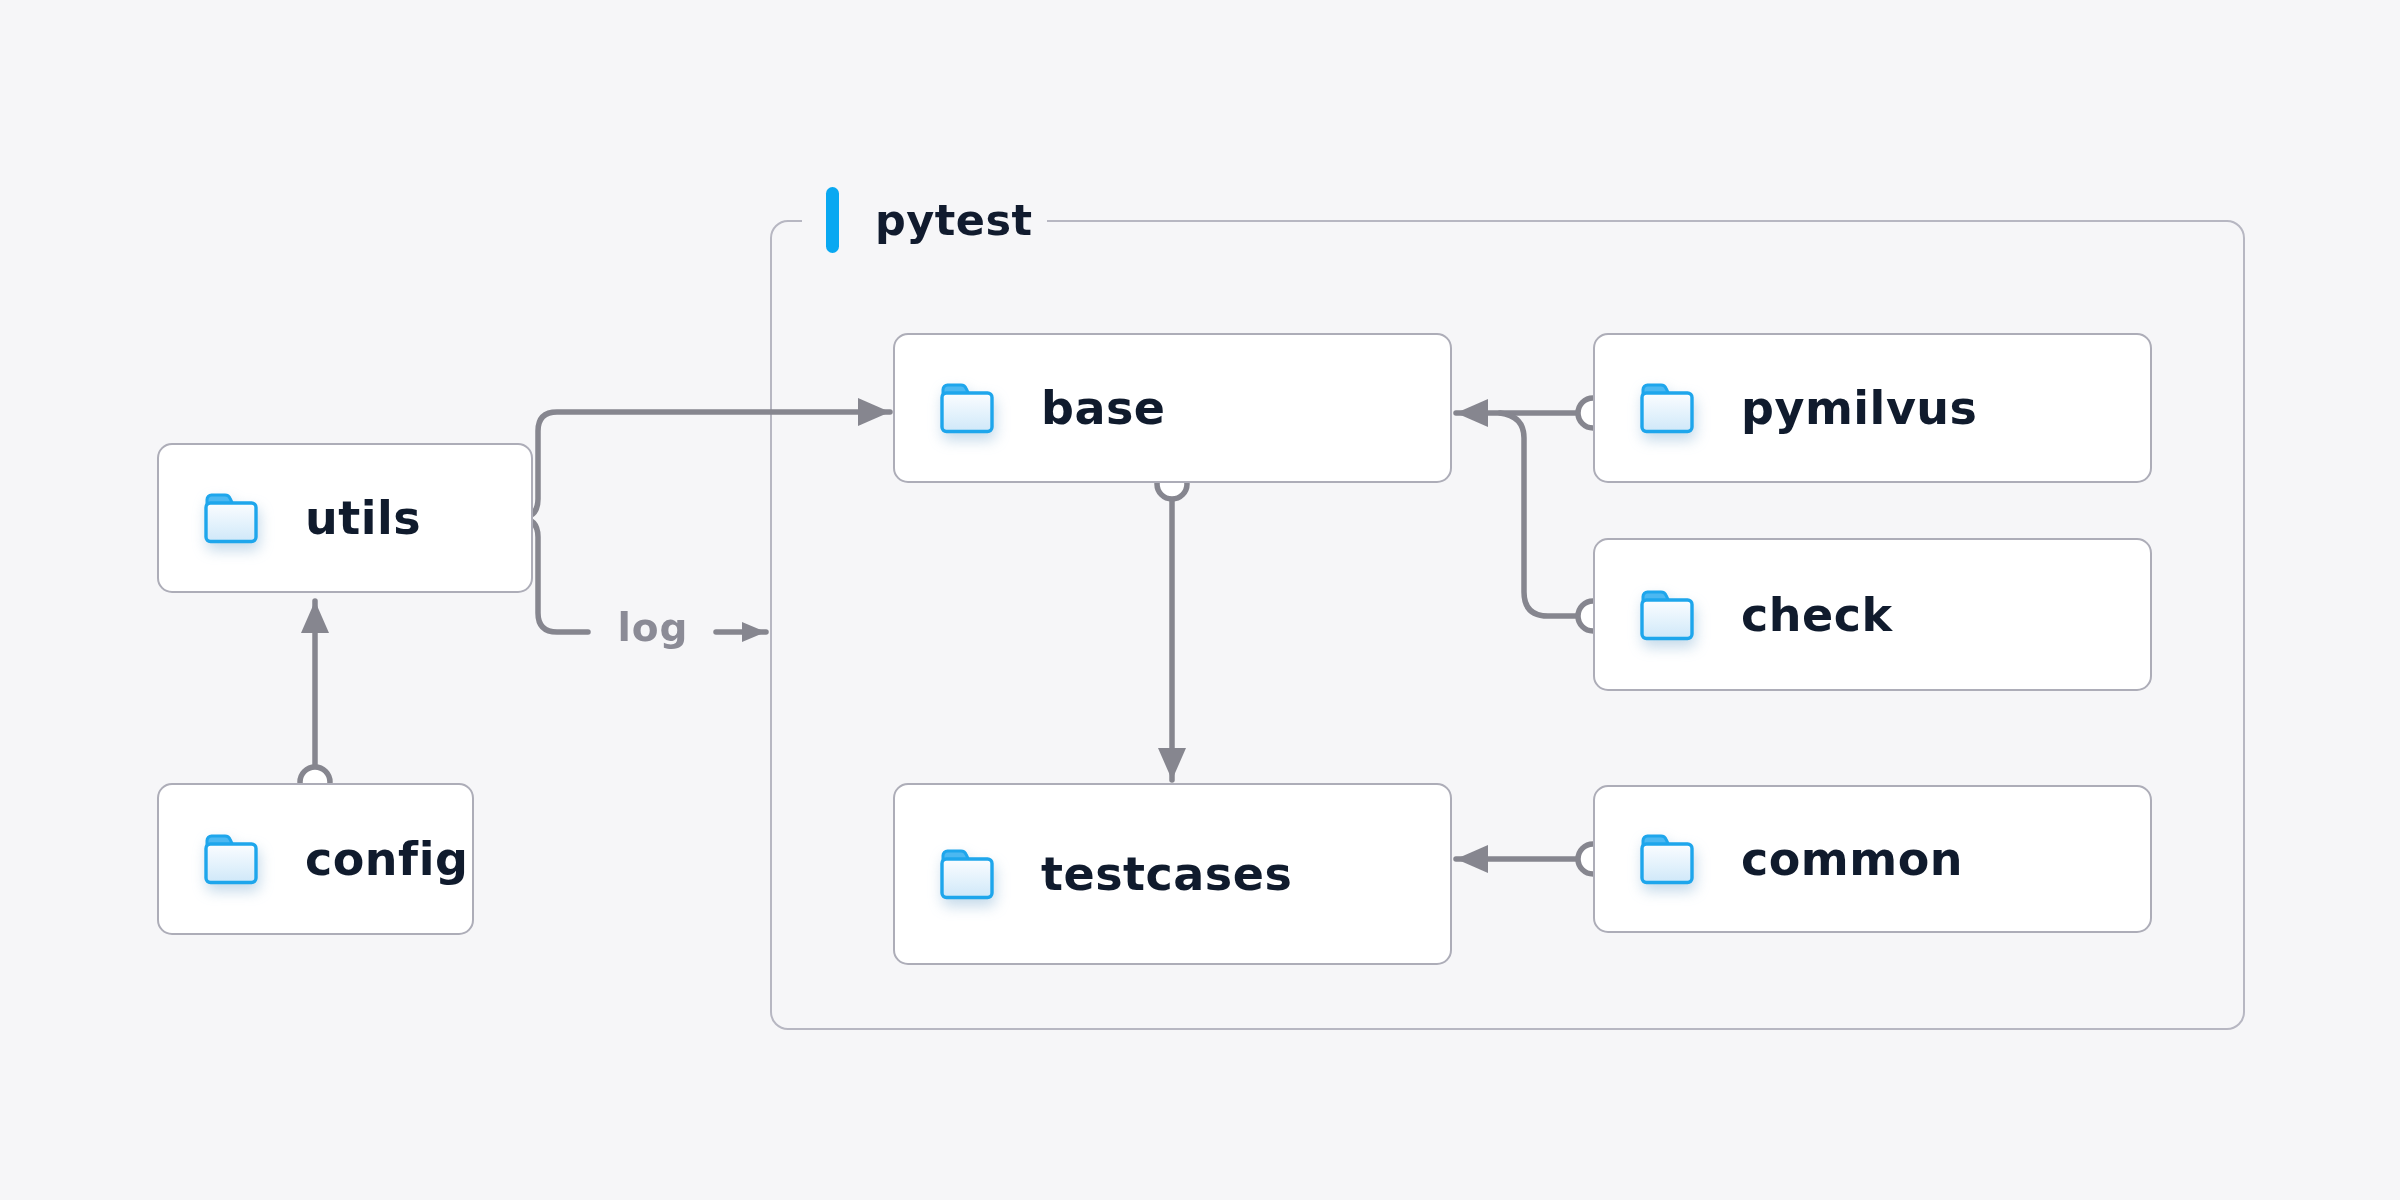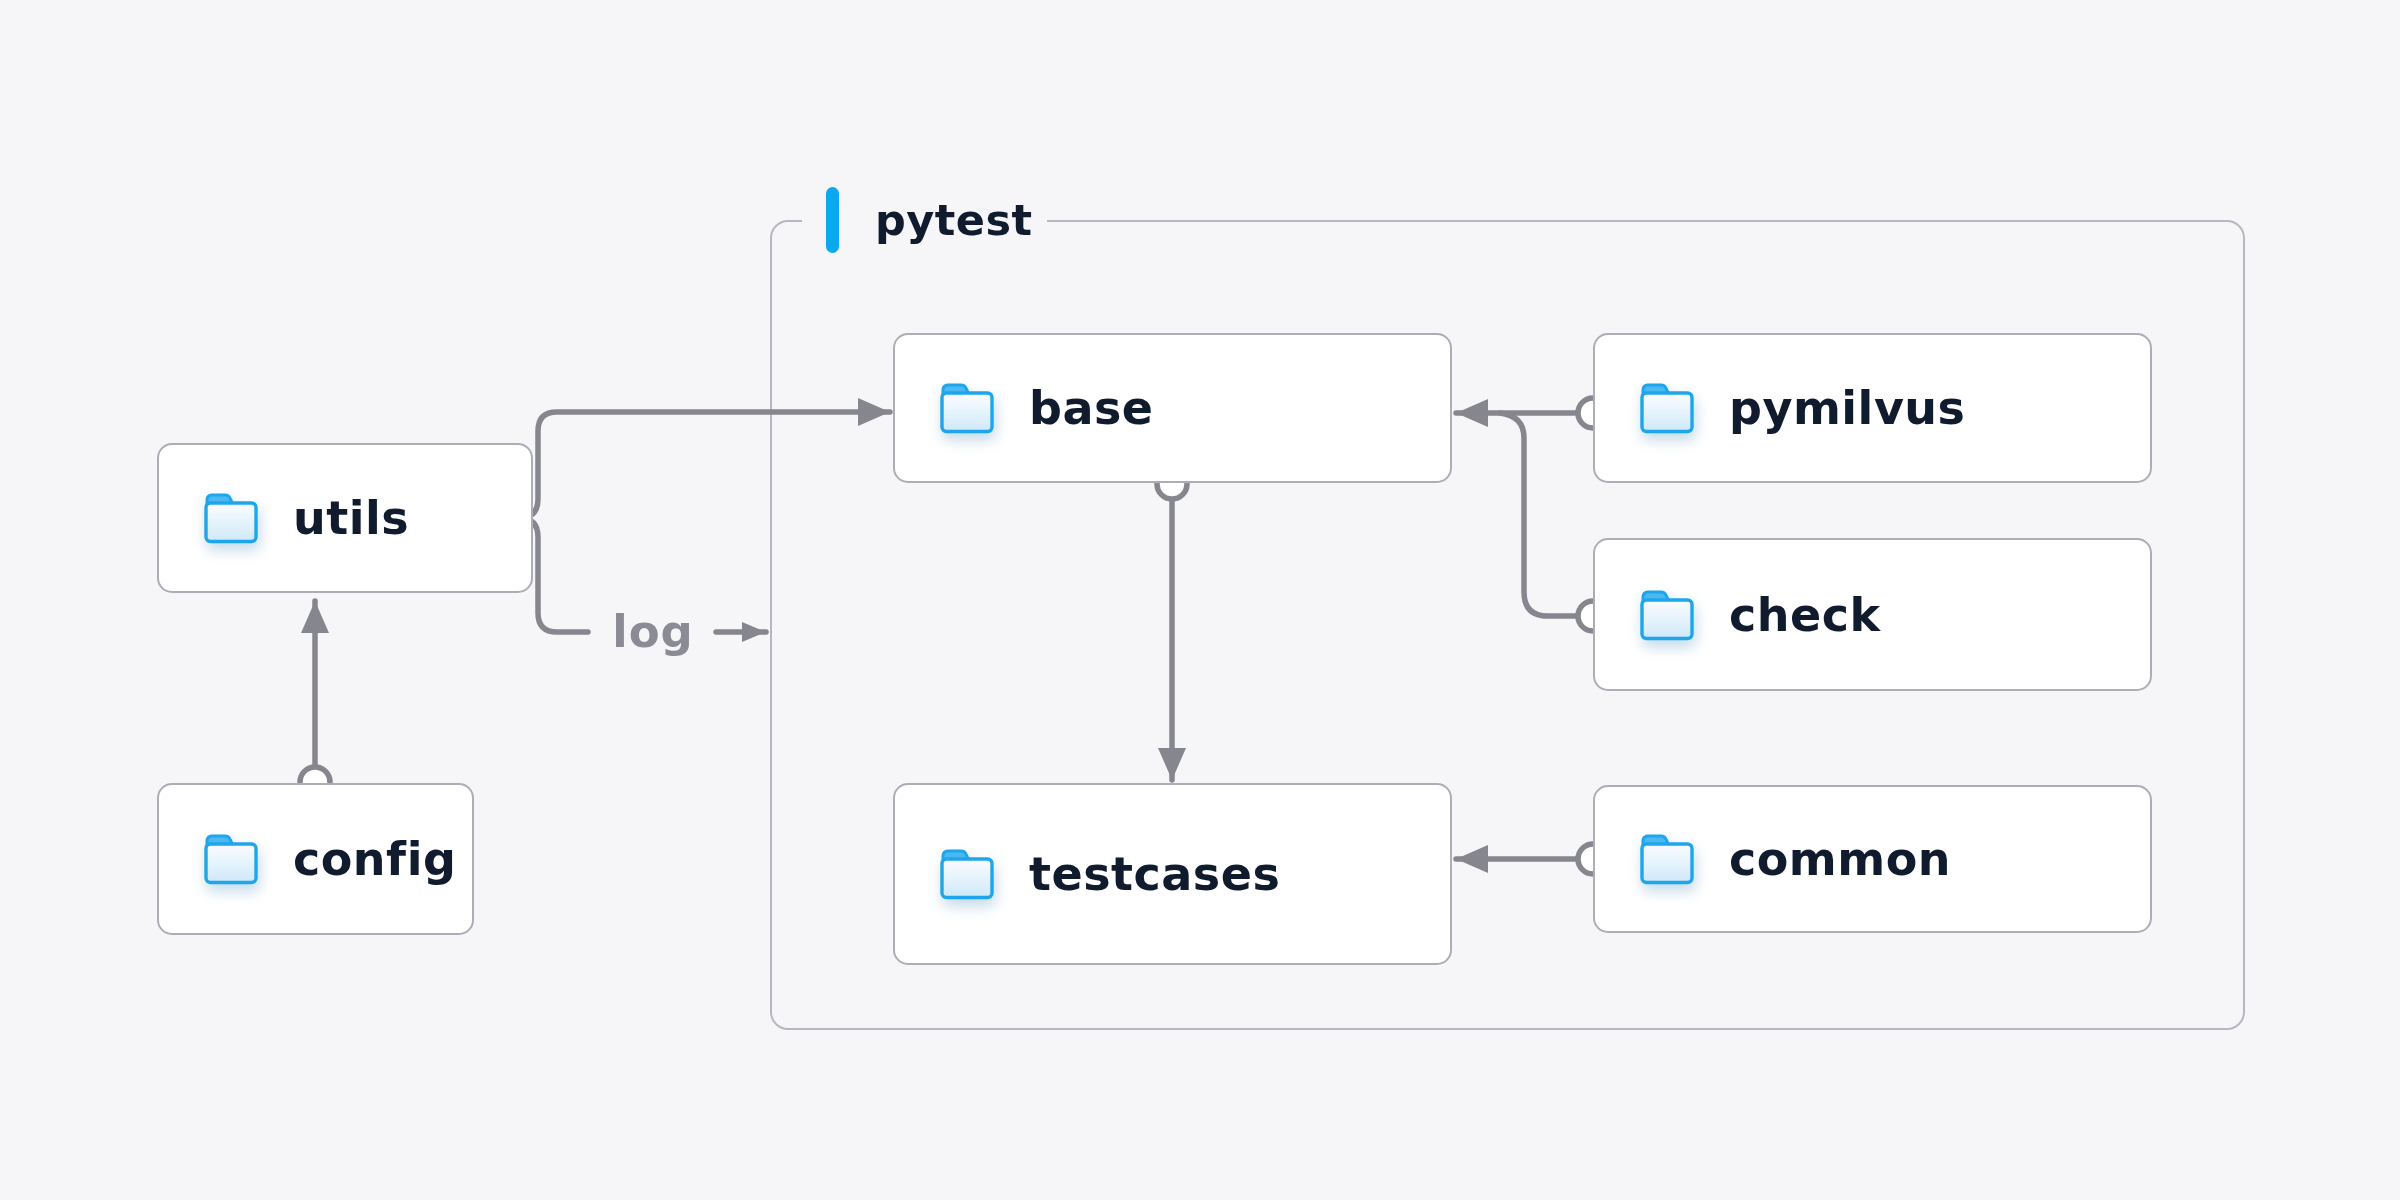--- a/index.html
+++ b/index.html
@@ -15,35 +15,35 @@
   .group-label{
     position:absolute;left:802px;top:178px;height:84px;
     display:flex;align-items:center;gap:36px;
     background:#f6f6f8;padding:0 14px 0 24px;
   }
   .accent-bar{width:13px;height:66px;border-radius:7px;background:#09a8f1;}
   .group-label-text{font-size:43px;font-weight:700;color:#111b2e;letter-spacing:0.5px;}
   
   .node{
     position:absolute;background:#ffffff;border:2px solid #adadb8;border-radius:15px;
-    box-sizing:border-box;display:flex;align-items:center;gap:30px;padding-left:40px;
+    box-sizing:border-box;display:flex;align-items:center;gap:42px;padding-left:40px;
   }
   .node-label{font-size:46px;font-weight:700;color:#101b2d;letter-spacing:0.5px;}
   .folder{filter:drop-shadow(2px 7px 7px rgba(90,150,195,0.35));flex:0 0 auto;}
   #node-utils    {left:157px; top:443px; width:376px; height:150px;}
   #node-config   {left:157px; top:783px; width:317px; height:152px;}
   #node-base     {left:893px; top:333px; width:559px; height:150px;}
   #node-testcases{left:893px; top:783px; width:559px; height:182px;}
   #node-pymilvus {left:1593px;top:333px; width:559px; height:150px;}
   #node-check    {left:1593px;top:538px; width:559px; height:153px;}
   #node-common   {left:1593px;top:785px; width:559px; height:148px;}
   
   .edge-label{
     position:absolute;left:596px;top:605px;width:114px;text-align:center;
-    font-size:45px;font-weight:600;color:#8b8b96;letter-spacing:1px;
+    font-size:39px;font-weight:600;color:#8b8b96;letter-spacing:1px;
   }
   
   .overlay{position:absolute;left:0;top:0;pointer-events:none;}
   .defs-holder{position:absolute;width:0;height:0;}
 </style>
 </head>
 <body>
 
 <svg class="defs-holder" aria-hidden="true">
   <defs>

